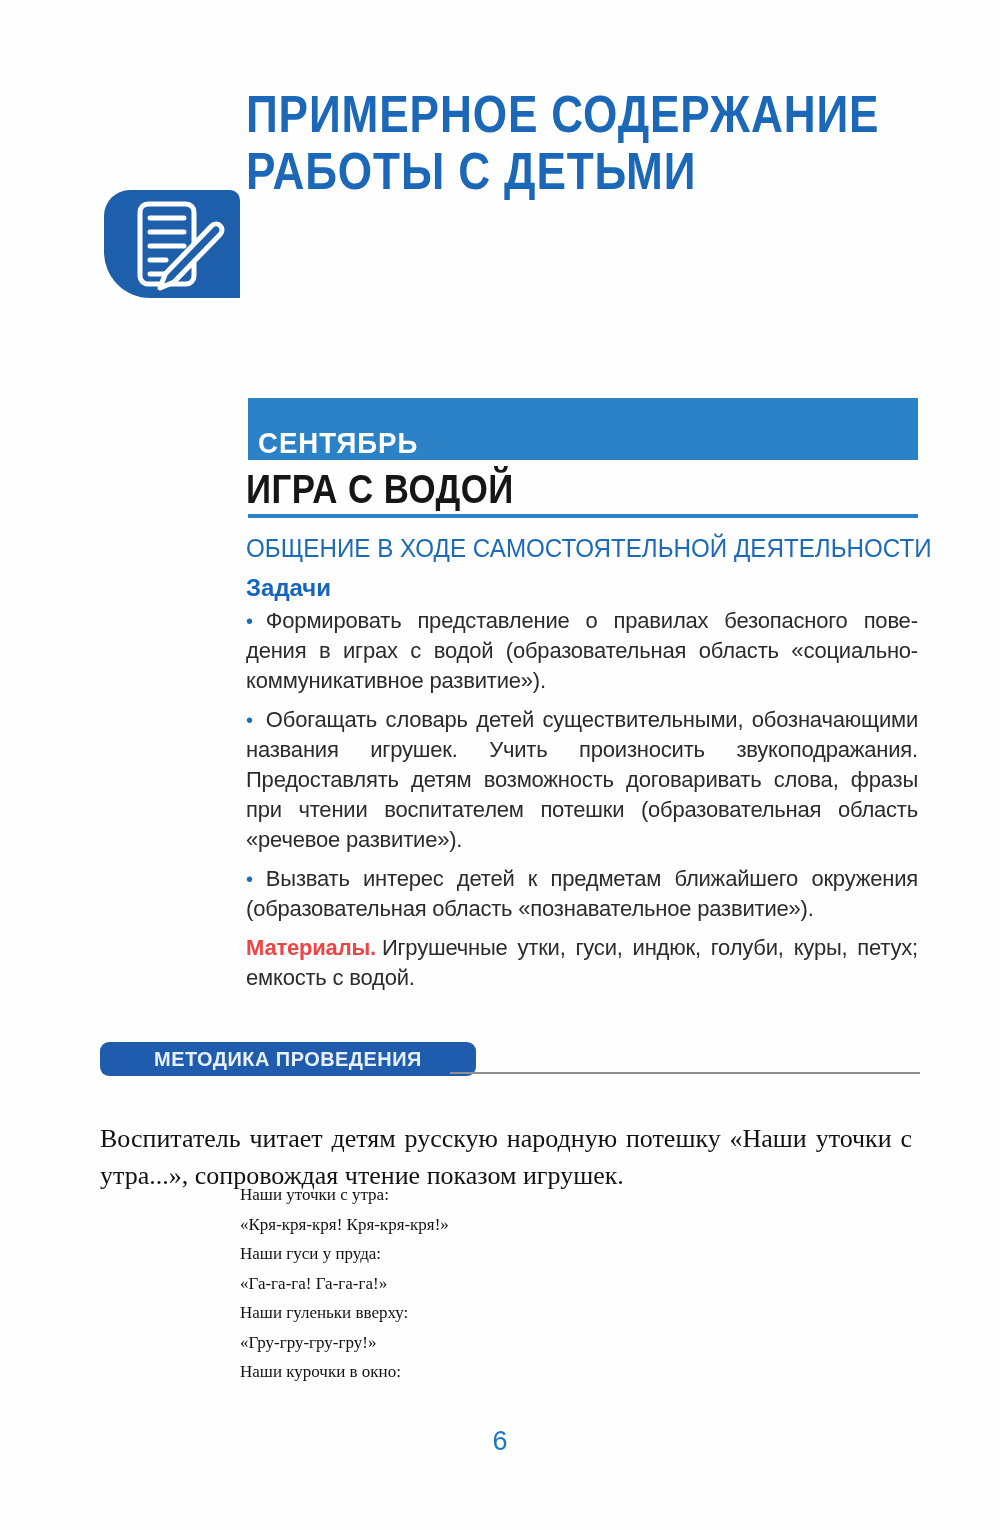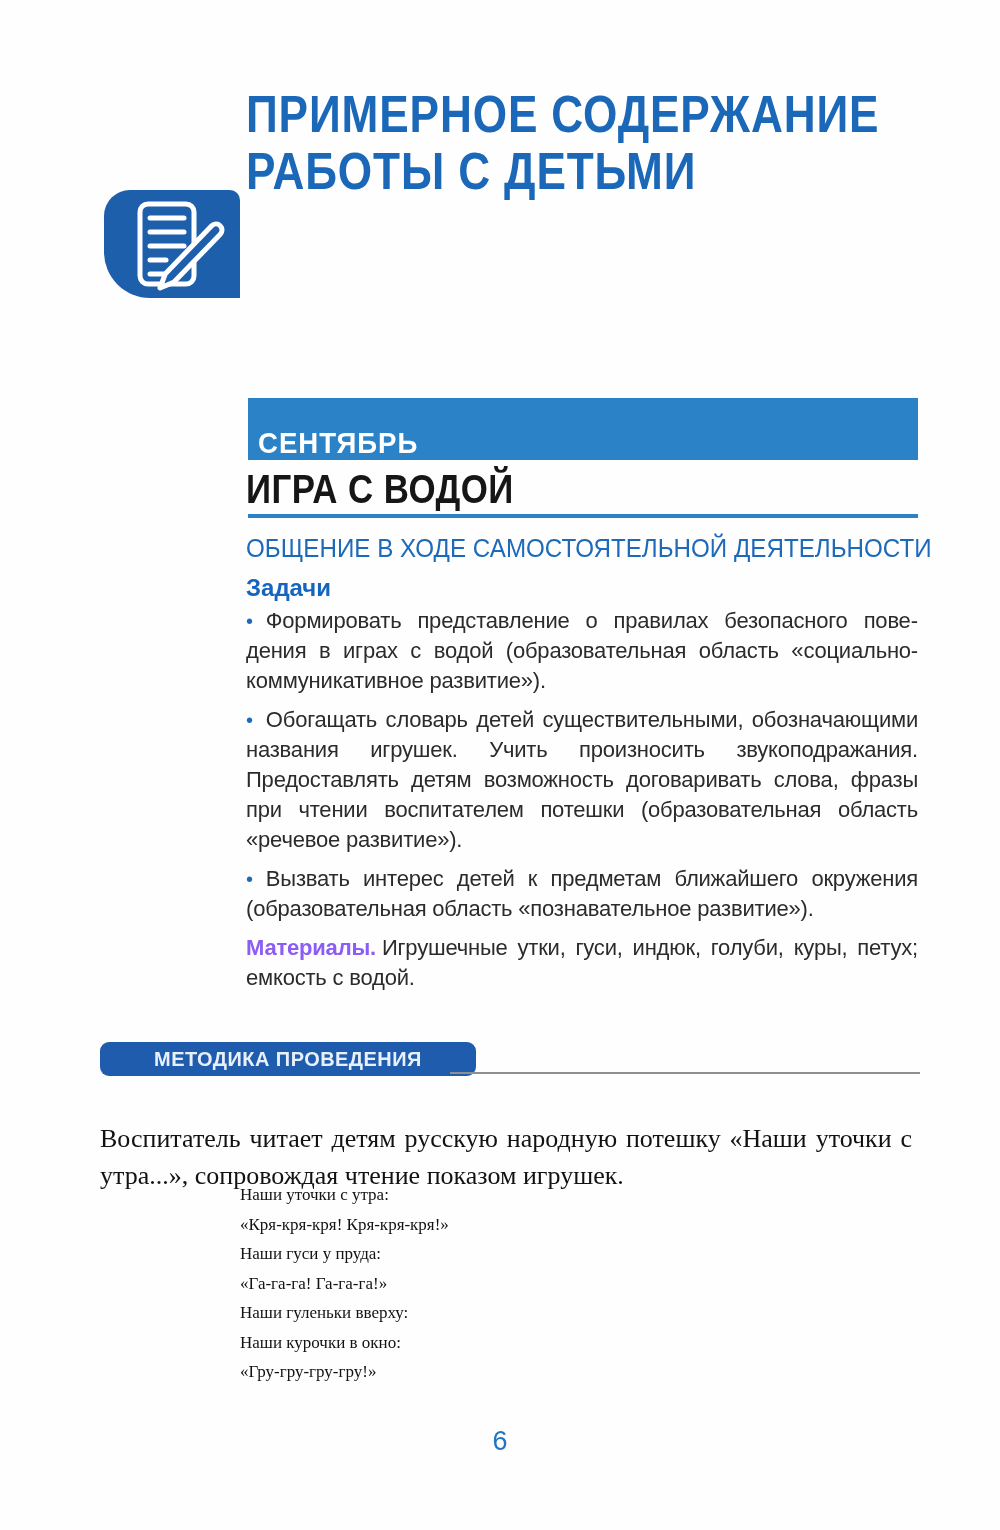--- a/index.html
+++ b/index.html
@@ -54,21 +54,21 @@
   }
   .tasks{
     position:absolute;left:246px;top:606px;width:672px;
     font-size:22px;line-height:30px;color:#2b2b2b;
     text-align:justify;letter-spacing:-0.2px;
   }
   .tasks p{margin:0 0 9px 0;}
   .bullet{
     color:#1c6ab9;font-size:20px;margin-right:13px;
   }
-  .materials-label{color:#8b5cf6;font-weight:700;margin-right:6px;}
+  .materials-label{color:#ef4444;font-weight:700;margin-right:6px;}
   
   .method-banner{
     position:absolute;left:100px;top:1042px;width:376px;height:34px;
     background:#1f5cad;border-radius:9px;
     display:flex;align-items:center;justify-content:center;
   }
   .method-banner span{
     color:#e8f1fb;font-size:21px;font-weight:700;letter-spacing:0.5px;
     transform:scaleX(0.95);
   }
@@ -136,19 +136,19 @@
   <div class="method-rule"></div>
 
   <p class="method-intro">Воспитатель читает детям русскую народную потешку «Наши уточки с утра...», сопровождая чтение показом игрушек.</p>
 
   <div class="poem">
     <div>Наши уточки с утра:</div>
     <div>«Кря-кря-кря! Кря-кря-кря!»</div>
     <div>Наши гуси у пруда:</div>
     <div>«Га-га-га! Га-га-га!»</div>
     <div>Наши гуленьки вверху:</div>
+    <div>«Гру-гру-гру-гру!»</div>
     <div>Наши курочки в окно:</div>
-    <div>«Гру-гру-гру-гру!»</div>
   </div>
 
   <div class="page-number">6</div>
 
 </div>
 
 </body></html>

